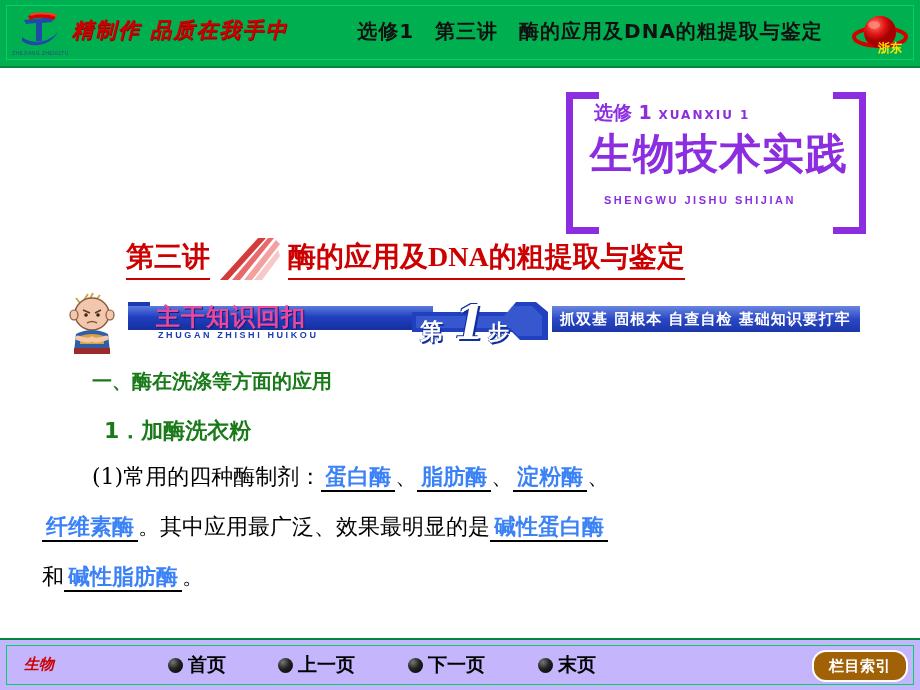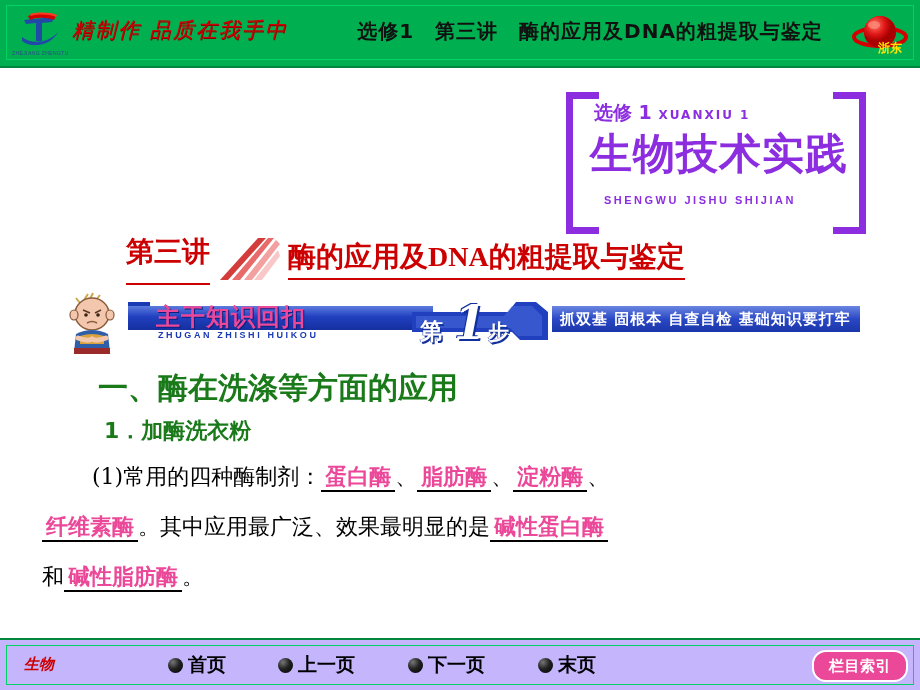--- a/index.html
+++ b/index.html
@@ -46,21 +46,21 @@
     color: #2a4a8a;
     letter-spacing: 0.4px;
     text-align: center;
     white-space: nowrap;
   }
   .hdr-slogan {
     position: absolute;
     left: 72px; top: 16px;
     font-family: "DejaVu Sans", sans-serif;
     font-size: 21px;
-    font-weight: normal;
+    font-weight: bold;
     font-style: italic;
     color: #cc0000;
     letter-spacing: 2px;
     white-space: nowrap;
     text-shadow: 0.5px 0.5px 0 #8b0000;
   }
   .hdr-title {
     position: absolute;
     left: 340px; top: 18px;
     width: 500px;
@@ -143,21 +143,21 @@
     height: 42px;
     display: flex;
     align-items: center;
   }
   .sh-num {
     font-family: "DejaVu Sans", sans-serif;
     font-size: 28px;
     font-weight: bold;
     color: #cc0000;
     border-bottom: 2px solid #cc0000;
-    padding-bottom: 12px;
+    padding-bottom: 2px;
     white-space: nowrap;
   }
   .sh-arrow {
     width: 62px; height: 42px;
     margin: 0 8px;
     position: relative;
   }
   .sh-text {
     font-family: Liberation Serif, serif;
     font-size: 28px;
@@ -255,25 +255,24 @@
   
   #content {
     position: absolute;
     left: 0; top: 368px;
     width: 920px;
   }
   .h-green-1 {
     position: absolute;
     left: 92px; top: 0px;
     font-family: Liberation Mono, monospace;
-    font-size: 30px;
+    font-size: 20px;
     font-weight: bold;
     color: #1a7a1a;
     white-space: nowrap;
-    margin-left: 6px;
   }
   .h-green-2 {
     position: absolute;
     left: 104px; top: 48px;
     font-family: "DejaVu Sans", sans-serif;
     font-size: 22px;
     font-weight: bold;
     color: #1a7a1a;
     white-space: nowrap;
   }
@@ -282,21 +281,21 @@
     font-family: "DejaVu Serif", "Liberation Serif", serif;
     font-size: 22px;
     color: #000000;
     white-space: nowrap;
     line-height: 1;
   }
   .para-l1 { left: 92px;  top: 98px; }
   .para-l2 { left: 42px;  top: 148px; }
   .para-l3 { left: 42px;  top: 198px; }
   .ans {
-    color: #ec4899;
+    color: #3b82f6;
     font-family: "DejaVu Sans", sans-serif;
     font-weight: bold;
     border-bottom: 2px solid #000000;
     padding: 0 4px 1px 4px;
   }
 
   
   #footer {
     position: absolute;
     left: 0; top: 638px;
@@ -344,21 +343,21 @@
     color: #000000;
   }
   .ft-nav-1 { left: 168px; text-align: center; }
   .ft-nav-2 { left: 278px; }
   .ft-nav-3 { left: 408px; }
   .ft-nav-4 { left: 538px; }
   .ft-index {
     position: absolute;
     left: 812px; top: 650px;
     width: 92px; height: 28px;
-    background: #ec4899;
+    background: #a16207;
     border: 2px solid #ffffff;
     border-radius: 14px;
     display: flex;
     align-items: center;
     justify-content: center;
     cursor: pointer;
   }
   .ft-index span {
     font-family: "DejaVu Sans", sans-serif;
     font-size: 15px;

